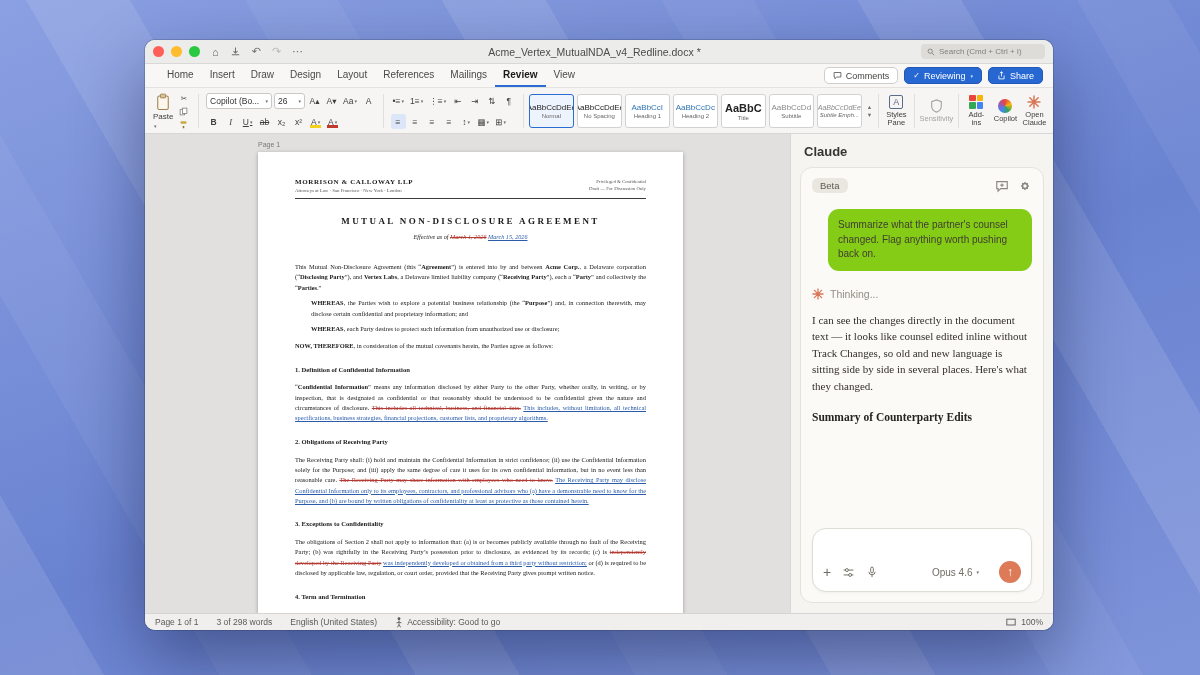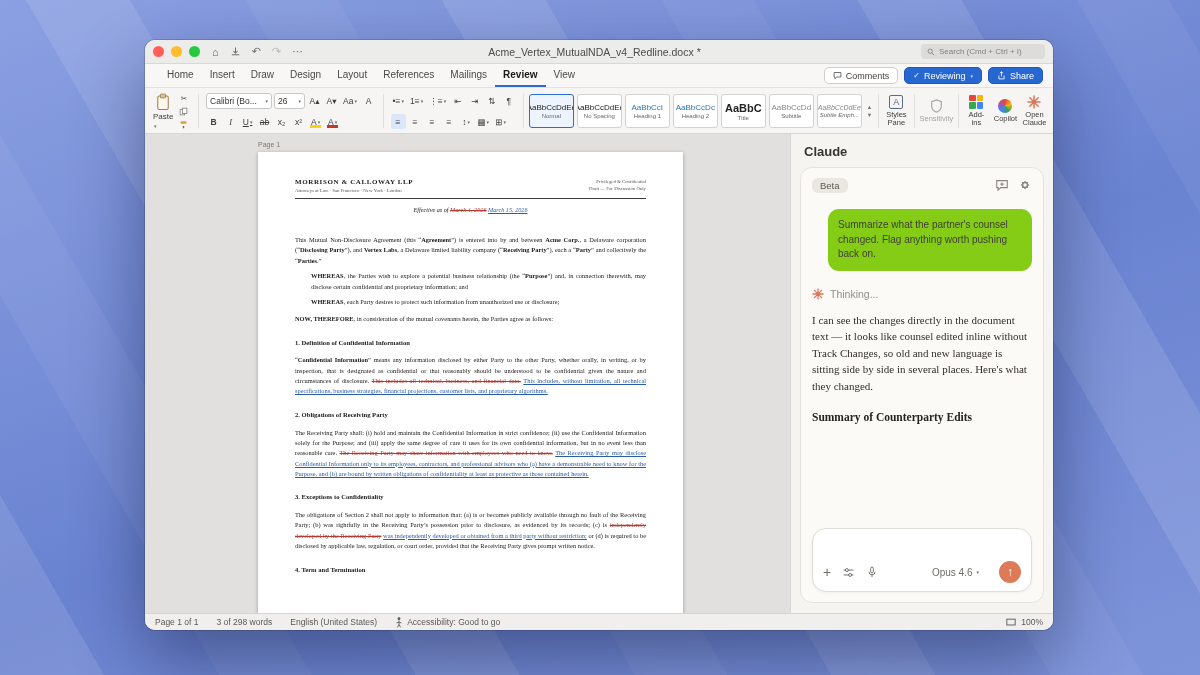--- a/index.html
+++ b/index.html
@@ -84,21 +84,21 @@
   .doc-p { margin-top:7px; }
   .doc-indent { margin-top:5px; padding-left:16px; }
   .doc-h { margin-top:13px; font-weight:700; font-size:6.6px; }
   .run-b { font-weight:700; } .run-i { font-style:italic; }
   .run-del { color:#b23a33; text-decoration:line-through; }
   .run-ins { color:#2a5caa; text-decoration:underline; }
   
   .claude-panel { width:263px; background:#f5f4f1; border-left:1px solid #d8d7d4; display:flex; flex-direction:column; padding:8px 9px 10px; }
   .claude-title { font-size:13px; font-weight:700; color:#37352f; margin:2px 0 8px 4px; }
   .claude-card { flex:1; background:#fbfaf7; border:1px solid #e4e2dc; border-radius:12px; padding:10px 11px; display:flex; flex-direction:column; min-height:0; }
-  .card-top { display:flex; align-items:flex-start; }
+  .card-top { display:flex; align-items:flex-end; }
   .beta-pill { background:#e9e7e0; color:#5d5a52; font-size:9.5px; border-radius:6px; padding:2px 8px; }
   .card-top-icons { margin-left:auto; display:flex; gap:9px; align-items:center; color:#8a877f; }
   .user-bubble { margin:16px 0 0 16px; background:#84cc16; border-radius:11px; padding:9px 10px; font-size:10px; line-height:1.45; color:#413e32; }
   .thinking-row { display:flex; align-items:center; gap:6px; margin-top:17px; }
   .thinking-label { font-size:10.5px; color:#928f86; }
   .claude-response { margin-top:12px; font-family:"Liberation Serif", serif; font-size:11px; line-height:1.5; color:#33302a; }
   .claude-response-h { margin-top:17px; font-family:"Liberation Serif", serif; font-size:11.5px; font-weight:700; color:#262420; }
   .input-box { margin-top:auto; background:#fff; border:1px solid #deddd5; border-radius:14px; min-height:64px; padding:9px 10px 8px; display:flex; flex-direction:column; box-shadow:0 1px 3px rgba(0,0,0,.05); }
   .input-row { margin-top:auto; display:flex; align-items:center; gap:11px; color:#6f6c64; }
   .in-plus { font-size:14px; line-height:1; }
@@ -199,21 +199,21 @@
                 <path d="M6 5v3M5 8h2v3H5z" fill="#8a7430"></path>
               </svg>
           </span>
         </div>
       </div>
       <div class="rdiv"></div>
 
       <div class="rgroup">
         <div class="rrow">
           <div class="combo" style="width:66px;">
-              <span>Calibri (Bo...</span>
+              <span>Copilot (Bo...</span>
               <span class="caret">▾</span>
             </div>
           <div class="combo" style="width:31px;">
               <span>26</span>
               <span class="caret">▾</span>
             </div>
           <span class="rbtn">A▴</span>
           <span class="rbtn">A▾</span>
           <span class="rbtn">Aa<span class="caret">▾</span></span>
           <span class="rbtn">A</span>
@@ -332,20 +332,21 @@
             <div>
               <div class="firm">MORRISON &amp; CALLOWAY LLP</div>
               <div class="tagline">Attorneys at Law · San Francisco · New York · London</div>
             </div>
             <div class="doc-header-right">
               <div>Privileged &amp; Confidential</div>
               <div>Draft — For Discussion Only</div>
             </div>
           </div>
           <div class="doc-rule"></div>
+          <div class="doc-title">MUTUAL NON-DISCLOSURE AGREEMENT</div>
           <div class="doc-body">
               <div class="doc-center"><span class="run-i">Effective as of </span><span class="run-i run-del">March 1, 2026</span><span class="run-i"> </span><span class="run-i run-ins">March 15, 2026</span></div>
               <div class="doc-p"><span>This Mutual Non-Disclosure Agreement (this “</span><span class="run-b">Agreement</span><span>”) is entered into by and between </span><span class="run-b">Acme Corp.</span><span>, a Delaware corporation (“</span><span class="run-b">Disclosing Party</span><span>”), and </span><span class="run-b">Vertex Labs</span><span>, a Delaware limited liability company (“</span><span class="run-b">Receiving Party</span><span>”), each a “</span><span class="run-b">Party</span><span>” and collectively the “</span><span class="run-b">Parties</span><span>.”</span></div>
               <div class="doc-indent"><span class="run-b">WHEREAS</span><span>, the Parties wish to explore a potential business relationship (the “</span><span class="run-b">Purpose</span><span>”) and, in connection therewith, may disclose certain confidential and proprietary information; and</span></div>
               <div class="doc-indent"><span class="run-b">WHEREAS</span><span>, each Party desires to protect such information from unauthorized use or disclosure;</span></div>
               <div class="doc-p"><span class="run-b">NOW, THEREFORE</span><span>, in consideration of the mutual covenants herein, the Parties agree as follows:</span></div>
               <div class="doc-h"><span>1. Definition of Confidential Information</span></div>
               <div class="doc-p"><span>“</span><span class="run-b">Confidential Information</span><span>” means any information disclosed by either Party to the other Party, whether orally, in writing, or by inspection, that is designated as confidential or that reasonably should be understood to be confidential given the nature and circumstances of disclosure. </span><span class="run-del">This includes all technical, business, and financial data.</span><span> </span><span class="run-ins">This includes, without limitation, all technical specifications, business strategies, financial projections, customer lists, and proprietary algorithms.</span></div>
               <div class="doc-h"><span>2. Obligations of Receiving Party</span></div>
               <div class="doc-p"><span>The Receiving Party shall: (i) hold and maintain the Confidential Information in strict confidence; (ii) use the Confidential Information solely for the Purpose; and (iii) apply the same degree of care it uses for its own confidential information, but in no event less than reasonable care. </span><span class="run-del">The Receiving Party may share information with employees who need to know.</span><span> </span><span class="run-ins">The Receiving Party may disclose Confidential Information only to its employees, contractors, and professional advisors who (a) have a demonstrable need to know for the Purpose, and (b) are bound by written obligations of confidentiality at least as protective as those contained herein.</span></div>

